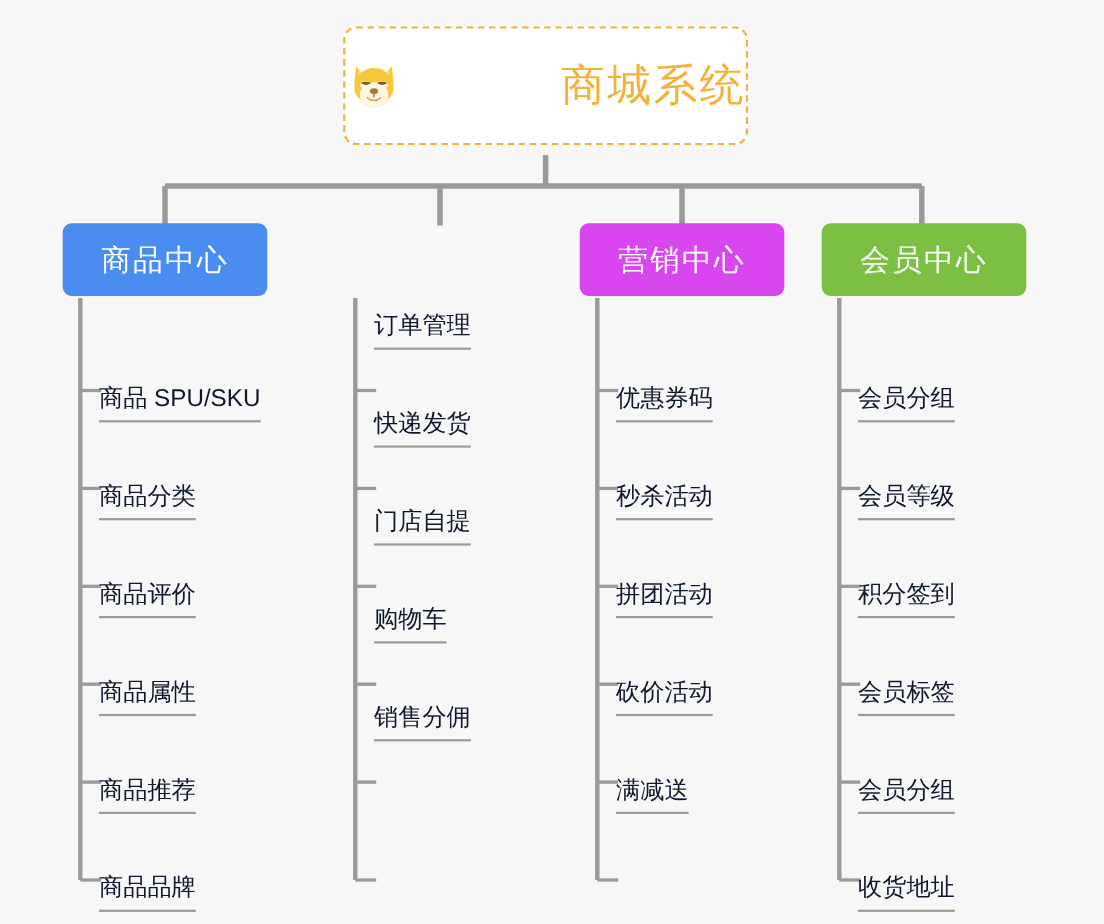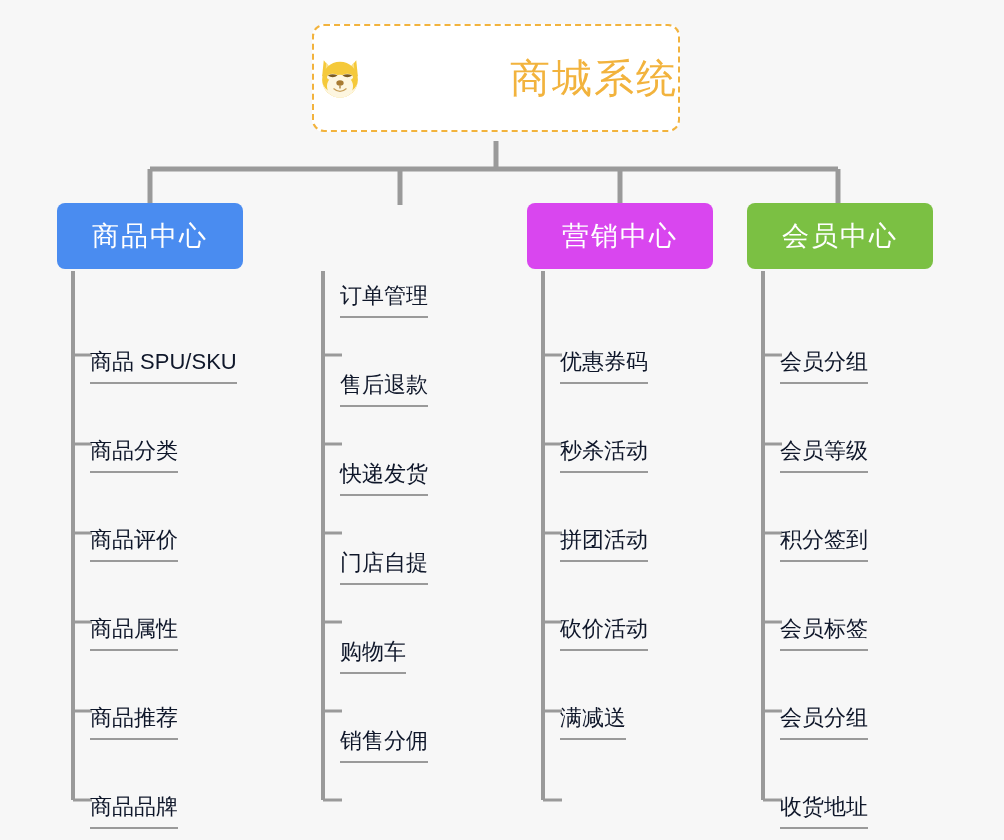--- a/index.html
+++ b/index.html
@@ -194,23 +194,20 @@
         </div>
     </div>
   </div>
 
   <div class="column" id="col-1">
     <div class="leaf-list">
       <div class="leaf-item">
           <span class="leaf-text">订单管理</span>
         </div>
       <div class="leaf-item">
-          <span class="leaf-text">售后退款</span>
-        </div>
-      <div class="leaf-item">
           <span class="leaf-text">快递发货</span>
         </div>
       <div class="leaf-item">
           <span class="leaf-text">门店自提</span>
         </div>
       <div class="leaf-item">
           <span class="leaf-text">购物车</span>
         </div>
       <div class="leaf-item">
           <span class="leaf-text">销售分佣</span>

